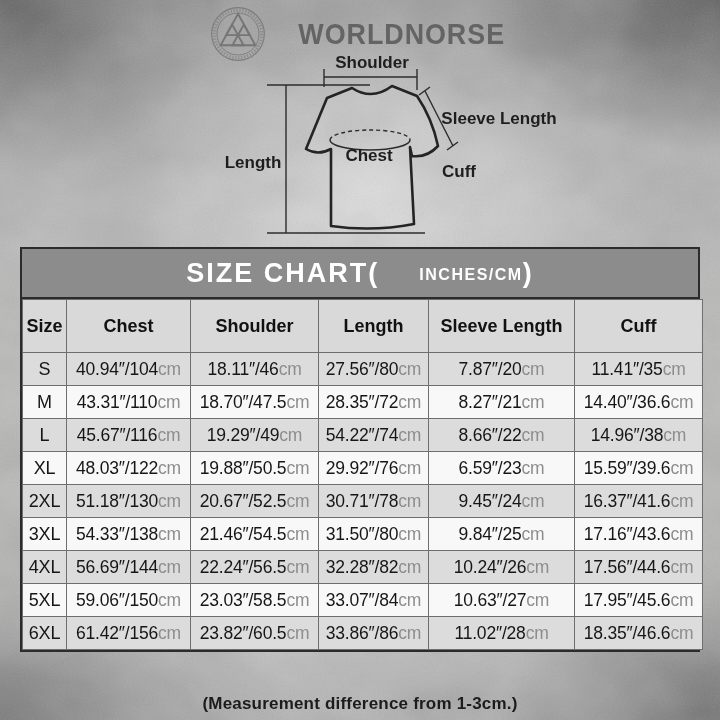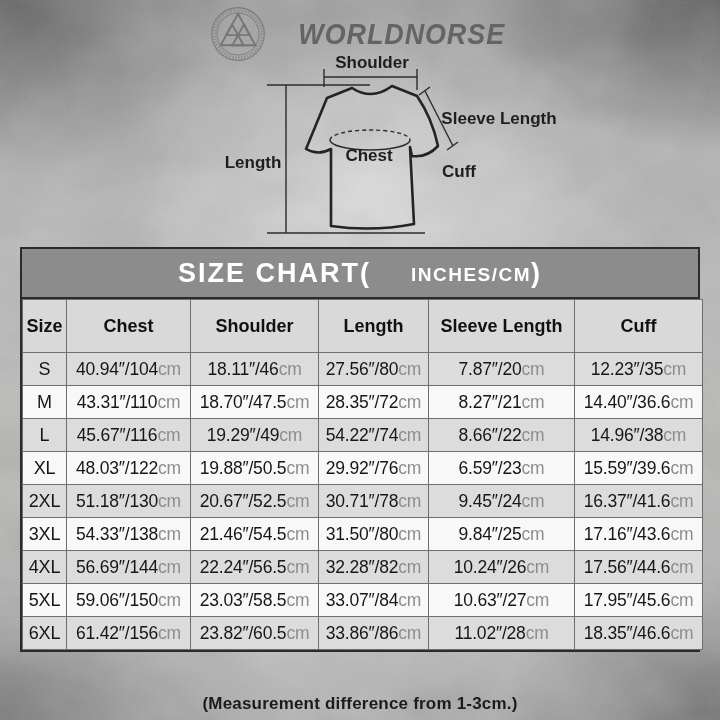--- a/index.html
+++ b/index.html
@@ -20,21 +20,21 @@
       radial-gradient(ellipse 40% 25% at 0% 100%, rgba(25,25,25,0.38), rgba(25,25,25,0) 70%),
       radial-gradient(ellipse 45% 28% at 100% 100%, rgba(25,25,25,0.42), rgba(25,25,25,0) 70%),
       linear-gradient(180deg, #9c9c9c 0%, #b6b6b6 30%, #babab8 60%, #a9a9a9 100%);
   }
   .noise { position:absolute; inset:0; z-index:1; pointer-events:none; }
   .content { position:absolute; inset:0; z-index:2; }
 
   
   .header {
     position:absolute; top:6px; left:0; width:100%;
-    display:flex; justify-content:center; align-items:center; gap:28px;font-style:italic;
+    display:flex; justify-content:center; align-items:center; gap:28px;
   }
   .logo { width:56px; height:56px; }
   .brand {
     font-size:28px; font-weight:bold; letter-spacing:1px; color:#646464;
     transform:scale(0.96,1.08);
   }
 
   
   .diagram { position:absolute; left:190px; top:52px; width:370px; height:192px; }
   .diagram text { font-family:"Liberation Sans",sans-serif; font-weight:bold; font-size:17px; fill:#1e1e1e; }
@@ -47,21 +47,21 @@
     position:absolute; left:20px; top:247px; width:680px;
     border:2px solid #2b2b2b; background:#eab308;
   }
   .title-bar {
     height:50px; background:#8c8c8c; color:#ffffff;
     display:flex; align-items:center; justify-content:center;
     font-weight:bold; letter-spacing:2px;
     border-bottom:2px solid #2b2b2b;
   }
   .title-main, .title-close { font-size:27px; }
-  .title-sub { font-size:19px; padding-top:3px; letter-spacing:1.5px;margin-left:40px; }
+  .title-sub { font-size:16px; padding-top:3px; letter-spacing:1.5px;margin-left:40px; }
   table { width:100%; border-collapse:collapse; table-layout:fixed; }
   th, td { border:1px solid #6e6e6e; text-align:center; vertical-align:middle; }
   th { background:#d9d9d9; height:53px; font-size:18px; font-weight:bold; color:#111; }
   td { height:33px; font-size:17.5px; color:#161616; letter-spacing:-0.2px; }
   tr.row-white td { background:#f8f8f8; }
   tr.row-gray  td { background:#dcdcdc; }
   td .unit { color:#8d8d8d; }
   td.size-cell { font-size:18px; }
 
   .footnote {
@@ -174,21 +174,21 @@
           <th>Cuff</th>
         </tr>
       </thead>
       <tbody>
           <tr class="row-gray">
     <td class="size-cell">S</td>
     <td><span class="val">40.94″/104</span><span class="unit">cm</span></td>
     <td><span class="val">18.11″/46</span><span class="unit">cm</span></td>
     <td><span class="val">27.56″/80</span><span class="unit">cm</span></td>
     <td><span class="val">7.87″/20</span><span class="unit">cm</span></td>
-    <td><span class="val">12.23″/35</span><span class="unit">cm</span></td>
+    <td><span class="val">11.41″/35</span><span class="unit">cm</span></td>
   </tr>
           <tr class="row-white">
     <td class="size-cell">M</td>
     <td><span class="val">43.31″/110</span><span class="unit">cm</span></td>
     <td><span class="val">18.70″/47.5</span><span class="unit">cm</span></td>
     <td><span class="val">28.35″/72</span><span class="unit">cm</span></td>
     <td><span class="val">8.27″/21</span><span class="unit">cm</span></td>
     <td><span class="val">14.40″/36.6</span><span class="unit">cm</span></td>
   </tr>
           <tr class="row-gray">

